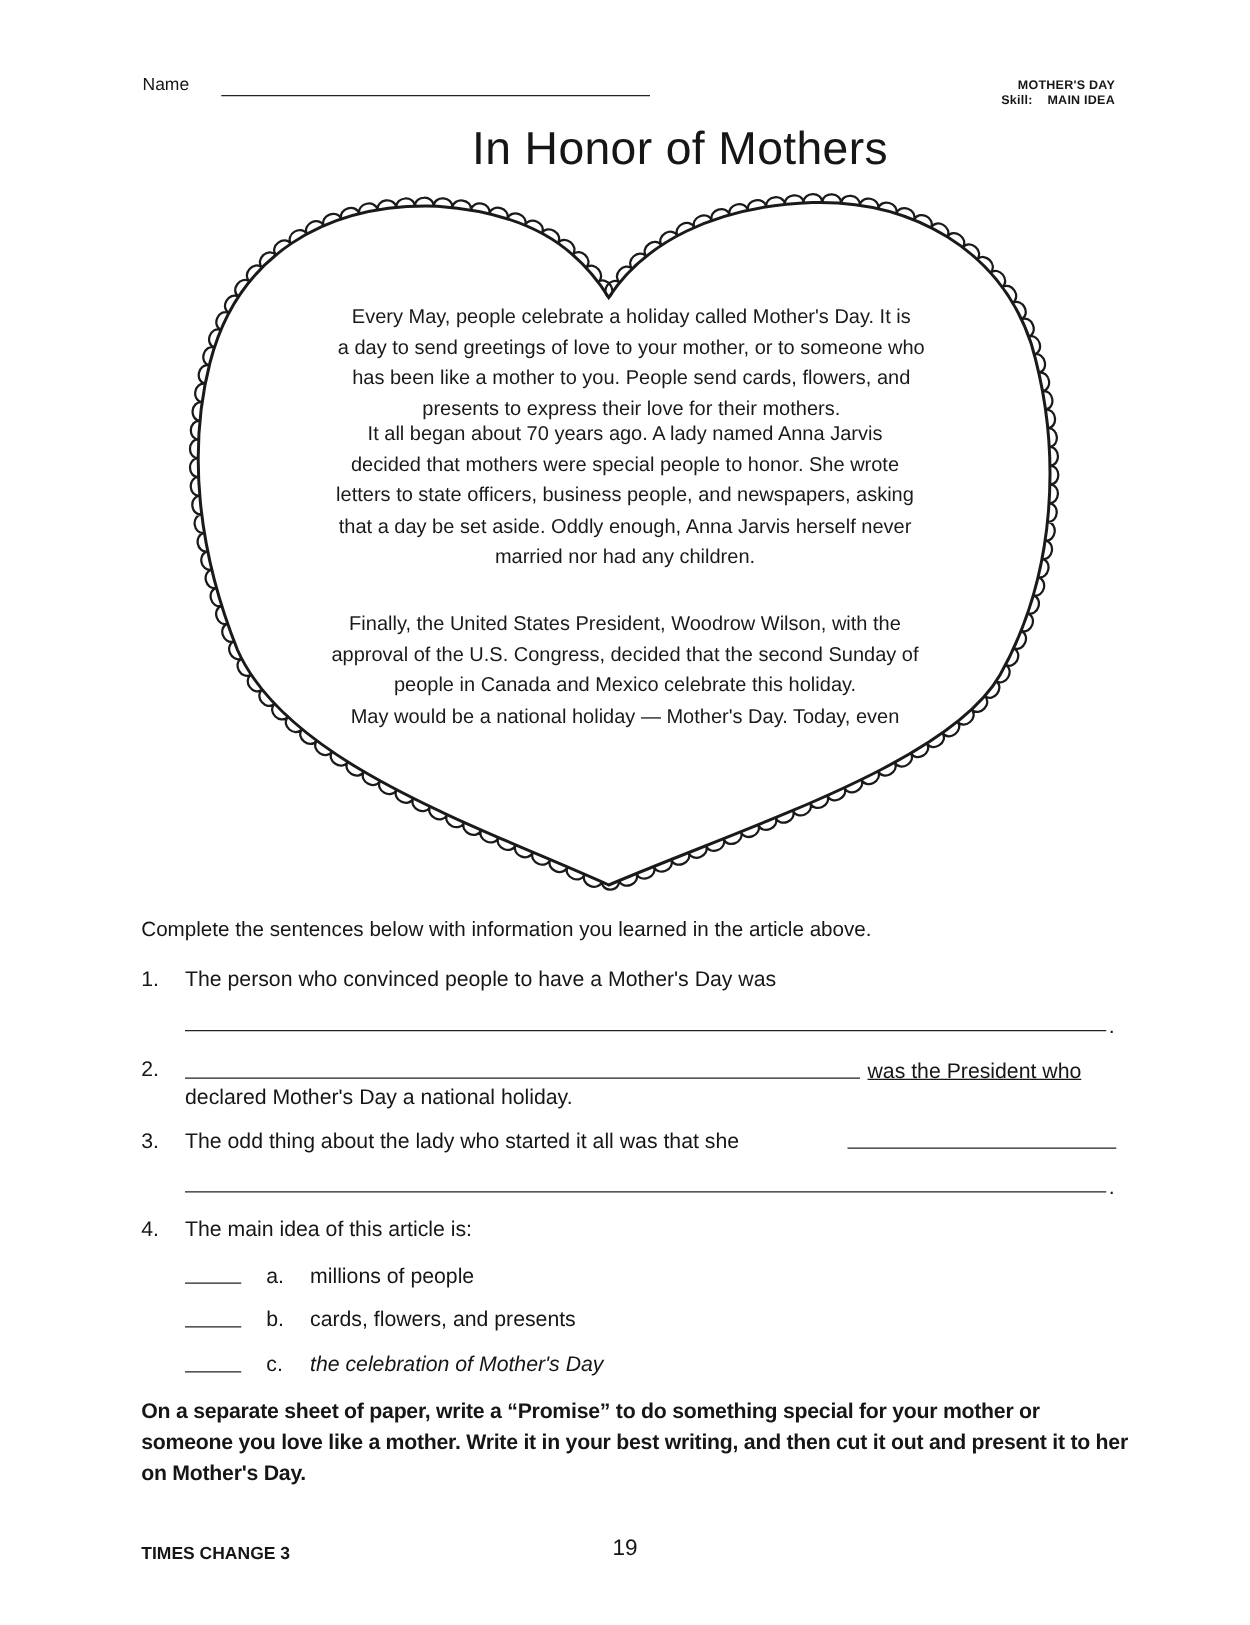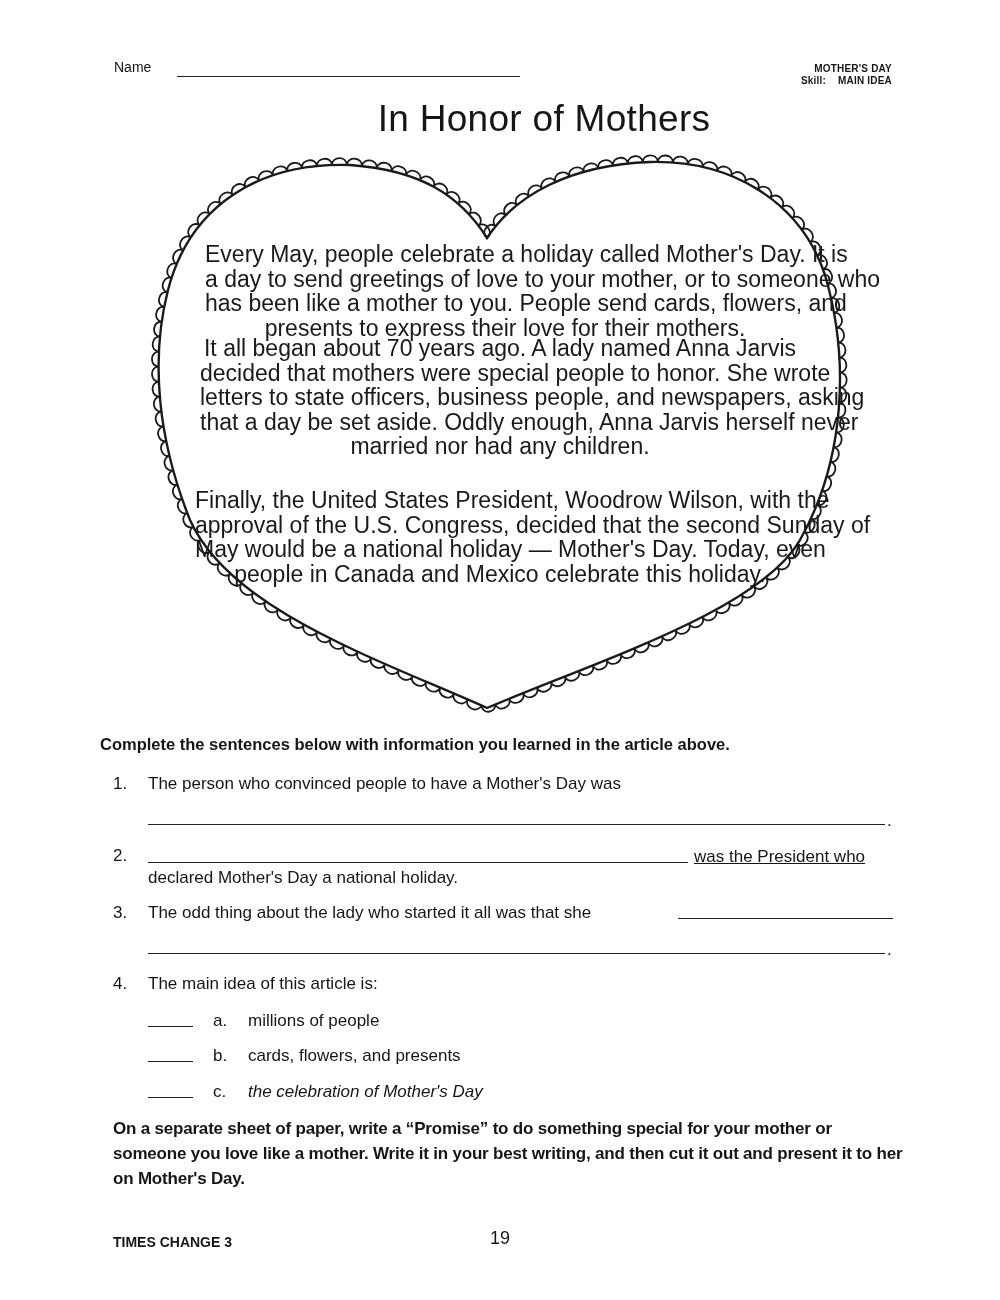--- a/index.html
+++ b/index.html
@@ -6,26 +6,26 @@
   body {
     width: 1000px; height: 1300px; position: relative; overflow: hidden;
     font-family: "Liberation Sans", sans-serif; color: #161616;
   }
   .abs { position: absolute; }
   .name-label { left: 114px; top: 59px; font-size: 14px; }
   .name-line { left: 177px; top: 76px; width: 343px; border-bottom: 1.5px solid #222; height: 0; }
   .topic { right: 108px; top: 63px; text-align: right; font-size: 10px; font-weight: bold; line-height: 12px; letter-spacing: 0.2px; }
   .title { left: 0; width: 1000px; top: 98px; text-align: center; font-size: 37px; font-weight: normal; letter-spacing: 0.3px; padding-left: 44px; }
   .heart-svg { left: 0; top: 0; }
-  .para { position: absolute; text-align: center; font-size: 23px; line-height: 24.5px; color: #1a1a1a; }
+  .para { position: absolute; text-align: center; font-size: 16px; line-height: 24.5px; color: #1a1a1a; }
   .p1 { left: 205px; width: 600px; top: 242px; }
   .p2 { left: 200px; width: 600px; top: 336px; }
   .p3 { left: 195px; width: 610px; top: 488px; }
   .line-pre { white-space: pre; display: block; }
-  .instructions { left: 100px; top: 735px; font-size: 16.5px; font-weight: bold; }
+  .instructions { left: 113px; top: 735px; font-size: 16.5px; font-weight: normal; }
   .q { font-size: 17px; }
   .qnum { position: absolute; font-size: 17px; }
   .blank { position: absolute; border-bottom: 1.3px solid #222; height: 0; }
   .dot { position: absolute; font-size: 17px; }
   .option-line { position: absolute; border-bottom: 1.3px solid #222; width: 45px; height: 0; }
   .closing { left: 113px; top: 1116px; width: 790px; font-size: 17px; font-weight: bold; line-height: 25px; letter-spacing: -0.2px; }
   .footer-left { left: 113px; top: 1234px; font-size: 14px; font-weight: bold; }
   .footer-page { left: 490px; top: 1228px; font-size: 18px; }
 </style>
 </head>
@@ -63,22 +63,22 @@
 <div class="para p2">
   <span class="line-pre">It all began about 70 years ago. A lady named Anna Jarvis</span>
   <span class="line-pre">decided that mothers were special people to honor. She wrote</span>
   <span class="line-pre">letters to state officers, business people, and newspapers, asking</span>
   <span class="line-pre">that a day be set aside. Oddly enough, Anna Jarvis herself never</span>
   <span class="line-pre">married nor had any children.</span>
 </div>
 <div class="para p3">
   <span class="line-pre">Finally, the United States President, Woodrow Wilson, with the</span>
   <span class="line-pre">approval of the U.S. Congress, decided that the second Sunday of</span>
+  <span class="line-pre">people in Canada and Mexico celebrate this holiday.</span>
   <span class="line-pre">May would be a national holiday — Mother's Day. Today, even</span>
-  <span class="line-pre">people in Canada and Mexico celebrate this holiday.</span>
 </div>
 
 <div class="abs instructions">Complete the sentences below with information you learned in the article above.</div>
 
 <div class="qnum" style="left:113px; top:774px;">1.</div>
 <div class="abs q" style="left:148px; top:774px;">The person who convinced people to have a Mother's Day was</div>
 <div class="blank" style="left:148px; top:824px; width:737px;"></div>
 <div class="dot" style="left:887px; top:811px;">.</div>
 
 <div class="qnum" style="left:113px; top:846px;">2.</div>

